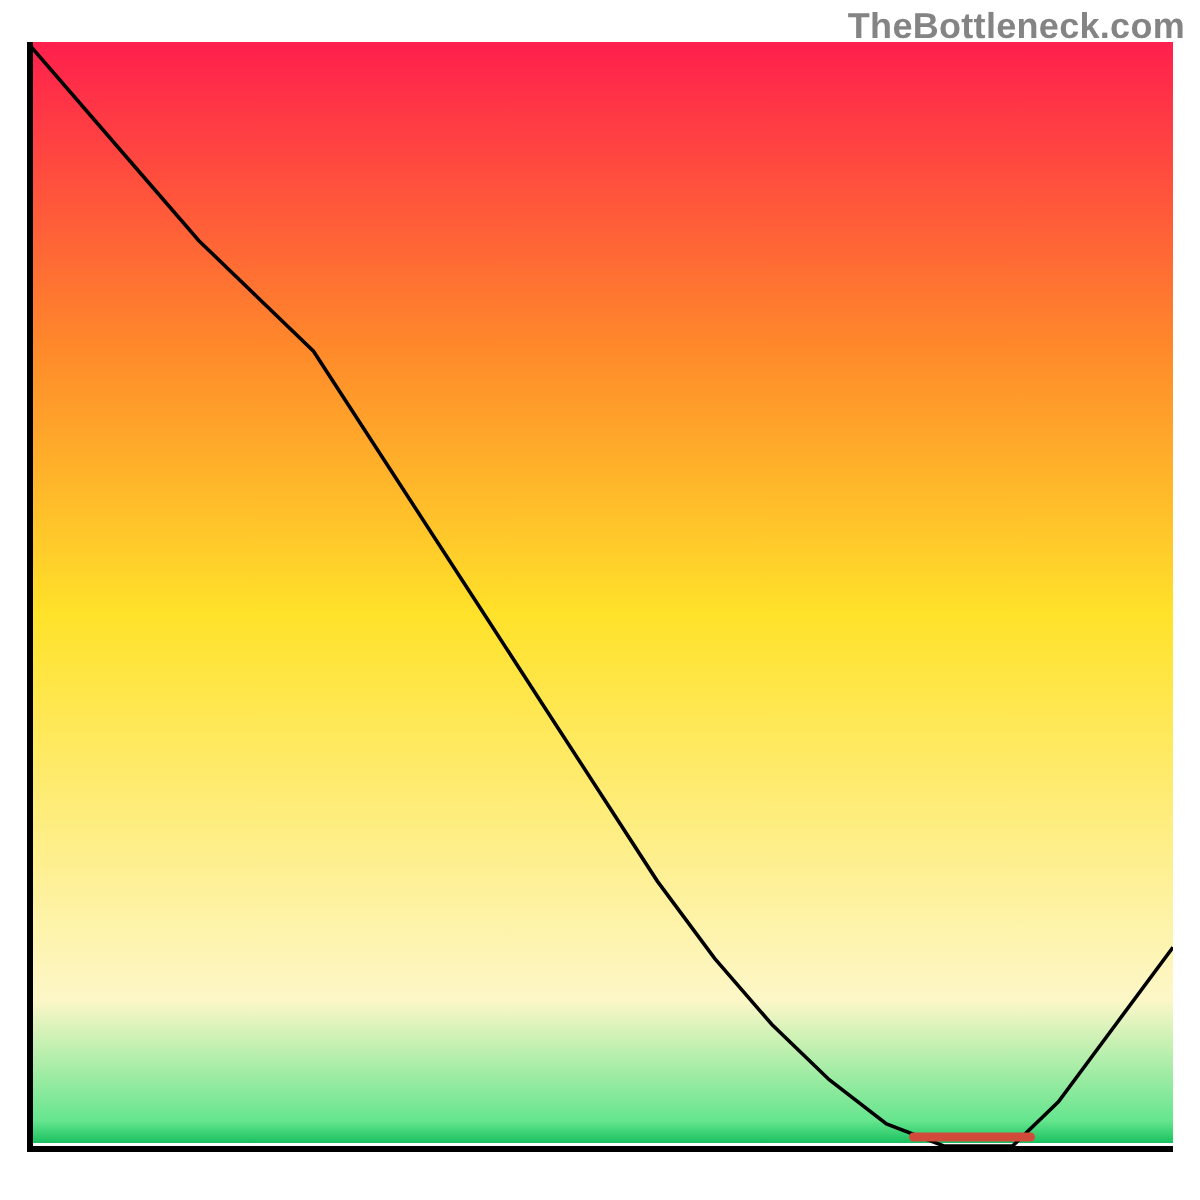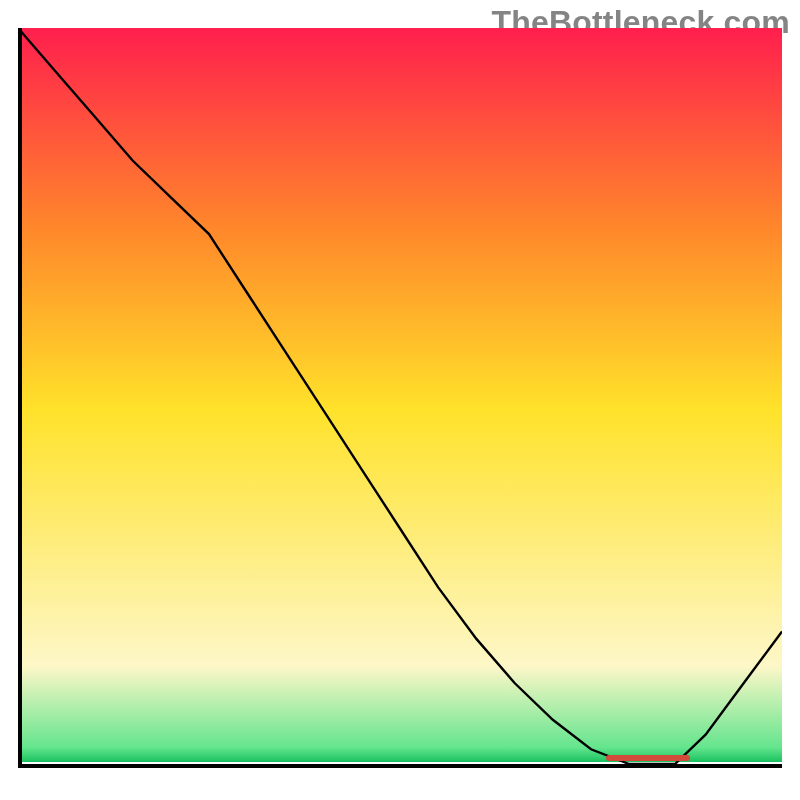--- a/index.html
+++ b/index.html
@@ -13,21 +13,21 @@
   .stage {
     position: relative;
     width: 800px;
     height: 800px;
   }
   .watermark {
     position: absolute;
     top: 4px;
     right: 10px;
     font-family: Arial, Helvetica, sans-serif;
-    font-size: 32px;
+    font-size: 24px;
     font-weight: bold;
     color: #848484;
     letter-spacing: 0.2px;
   }
   .plot-area {
     position: absolute;
     left: 18px;
     top: 28px;
     width: 764px;   
     height: 754px;  

